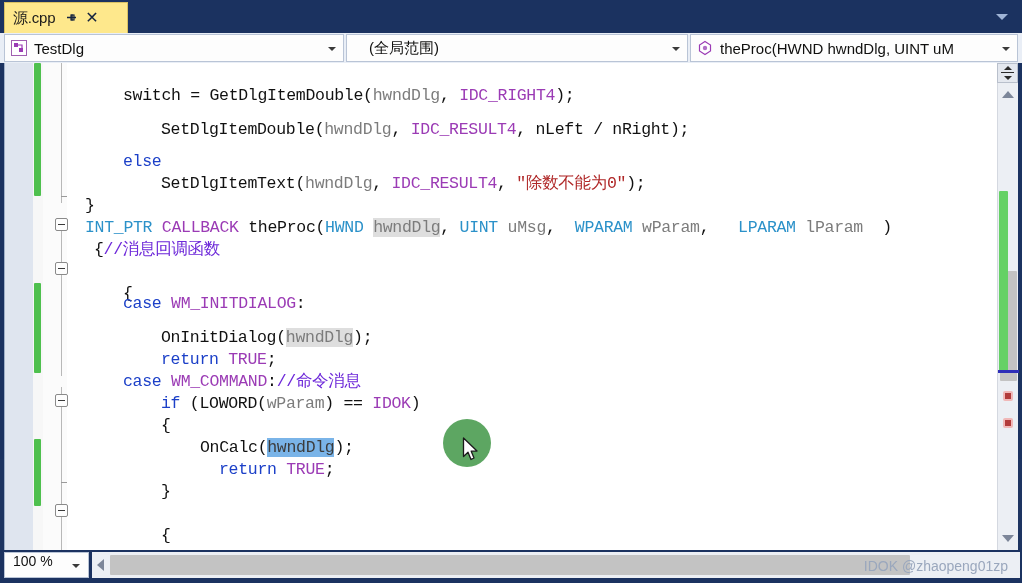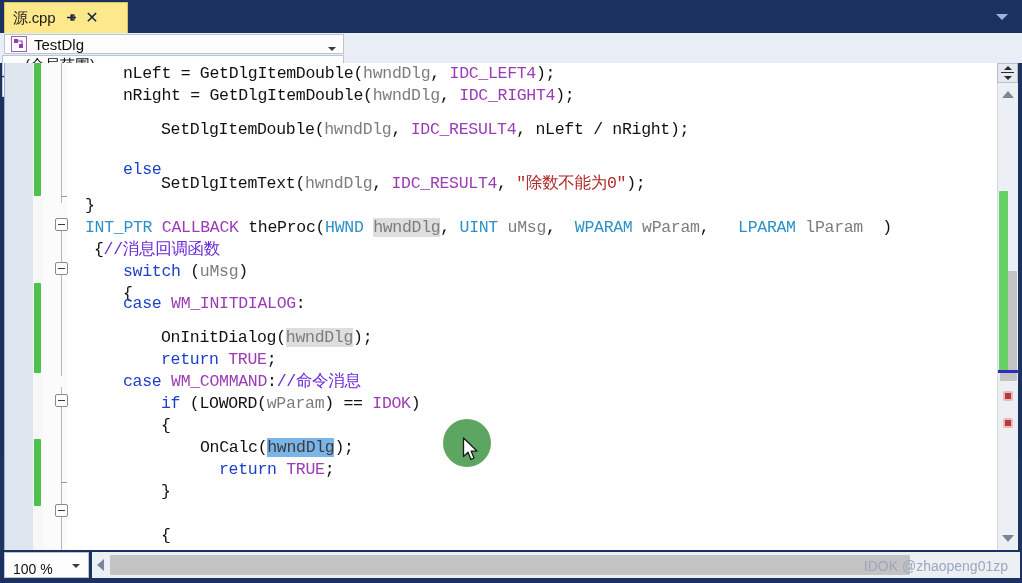--- a/index.html
+++ b/index.html
@@ -74,21 +74,20 @@
   }
 
   
   .navbar {
     position: absolute;
     left: 0; top: 33px;
     width: 1022px; height: 30px;
     background: #e9eef6;
     display: flex;
     align-items: stretch;
-    flex-direction: column;
   }
   .nav-combo {
     background: #fdfdfd;
     border: 1px solid #b9c4d6;
     box-sizing: border-box;
     display: flex;
     align-items: center;
     position: relative;
     height: 28px;
     margin-top: 1px;
@@ -298,21 +297,21 @@
     background: #1b3260;
   }
   .zoom-combo {
     position: absolute;
     left: 4px; top: 2px;
     width: 85px; height: 26px;
     background: #fdfdfd;
     border: 1px solid #b9c4d6;
     box-sizing: border-box;
     display: flex;
-    align-items: flex-end;
+    align-items: flex-start;
     cursor: default;
   }
   .zoom-text {
     font-size: 14px;
     color: #111;
     margin-left: 8px;
     font-family: "Liberation Sans", sans-serif;
   }
   .zoom-arrow {
     position: absolute;
@@ -406,20 +405,21 @@
       <span class="nav-arrow"></span>
     </div>
 
     <div class="nav-combo c3">
       <span class="nav-combo-icon">
         <svg width="18" height="18" viewBox="0 0 18 18">
           <path d="M9 2.5 L14.5 6 L14.5 12 L9 15.5 L3.5 12 L3.5 6 Z" fill="#ffffff" stroke="#9b3bb5" stroke-width="1.2"></path>
           <circle cx="9" cy="9" r="2.2" fill="#b06ec7"></circle>
         </svg>
       </span>
+      <span class="nav-combo-text">theProc(HWND hwndDlg, UINT uM</span>
       <span class="nav-arrow"></span>
     </div>
   </div>
 
   <div class="editor">
     <div class="gutter-left"></div>
     <div class="changebar-col" id="changebars">
         <div class="changebar" style="top: 0px; height: 133px;"></div>
         <div class="changebar" style="top: 220px; height: 90px;"></div>
         <div class="changebar" style="top: 376px; height: 67px;"></div>
@@ -430,29 +430,27 @@
         <div class="outline-line" style="top: 324px; height: 120px;"></div>
         <div class="outline-line" style="top: 452px; height: 35px;"></div>
         <div class="outline-tick" style="top: 133px;"></div>
         <div class="outline-tick" style="top: 419px;"></div>
         <div class="outline-box" style="top: 155px;"></div>
         <div class="outline-box" style="top: 199px;"></div>
         <div class="outline-box" style="top: 331px;"></div>
         <div class="outline-box" style="top: 441px;"></div>
       </div>
     <div class="code-area" id="codearea">
-        <div class="code-line" style="top: 0px; padding-left: 56px;"><span class="tok-plain">nLeft </span><span class="tok-punct">= </span><span class="tok-fn">GetDlgItemDouble</span><span class="tok-punct">(</span><span class="tok-var">hwndDlg</span><span class="tok-punct">, </span><span class="tok-macro">IDC_LEFT4</span><span class="tok-punct">);</span></div>
-        <div class="code-line" style="top: 22px; padding-left: 56px;"><span class="tok-plain">nRight </span><span class="tok-punct">= </span><span class="tok-fn">GetDlgItemDouble</span><span class="tok-punct">(</span><span class="tok-var">hwndDlg</span><span class="tok-punct">, </span><span class="tok-macro">IDC_RIGHT4</span><span class="tok-punct">);</span></div>
+        <div class="code-line" style="top: 22px; padding-left: 56px;"><span class="tok-plain">switch </span><span class="tok-punct">= </span><span class="tok-fn">GetDlgItemDouble</span><span class="tok-punct">(</span><span class="tok-var">hwndDlg</span><span class="tok-punct">, </span><span class="tok-macro">IDC_RIGHT4</span><span class="tok-punct">);</span></div>
         <div class="code-line" style="top: 56px; padding-left: 94px; text-align: right;"><span class="tok-fn">SetDlgItemDouble</span><span class="tok-punct">(</span><span class="tok-var">hwndDlg</span><span class="tok-punct">, </span><span class="tok-macro">IDC_RESULT4</span><span class="tok-plain">, nLeft / nRight);</span></div>
-        <div class="code-line" style="top: 88px; padding-left: 56px; margin-top: 8px;"><span class="tok-kw">else</span></div>
+        <div class="code-line" style="top: 88px; padding-left: 56px;"><span class="tok-kw">else</span></div>
         <div class="code-line" style="top: 110px; padding-left: 94px;"><span class="tok-fn">SetDlgItemText</span><span class="tok-punct">(</span><span class="tok-var">hwndDlg</span><span class="tok-punct">, </span><span class="tok-macro">IDC_RESULT4</span><span class="tok-punct">, </span><span class="tok-str">"除数不能为0"</span><span class="tok-punct">);</span></div>
         <div class="code-line" style="top: 132px; padding-left: 18px;"><span class="tok-punct">}</span></div>
         <div class="code-line" style="top: 154px; padding-left: 18px;"><span class="tok-type">INT_PTR</span><span class="tok-plain"> </span><span class="tok-macro">CALLBACK</span><span class="tok-plain"> </span><span class="tok-fn">theProc</span><span class="tok-punct">(</span><span class="tok-type">HWND</span><span class="tok-plain"> </span><span class="tok-var tok-hl">hwndDlg</span><span class="tok-punct">, </span><span class="tok-type">UINT</span><span class="tok-plain"> </span><span class="tok-var">uMsg</span><span class="tok-punct">,  </span><span class="tok-type">WPARAM</span><span class="tok-plain"> </span><span class="tok-var">wParam</span><span class="tok-punct">,   </span><span class="tok-type">LPARAM</span><span class="tok-plain"> </span><span class="tok-var">lParam</span><span class="tok-punct">  )</span></div>
         <div class="code-line" style="top: 176px; padding-left: 27px;"><span class="tok-punct">{</span><span class="tok-comment">//消息回调函数</span></div>
-        <div class="code-line" style="top: 198px; padding-left: 56px;"><span class="tok-kw">switch</span><span class="tok-punct"> (</span><span class="tok-var">uMsg</span><span class="tok-punct">)</span></div>
         <div class="code-line" style="top: 220px; padding-left: 56px;"><span class="tok-punct">{</span></div>
         <div class="code-line" style="top: 230px; padding-left: 56px;"><span class="tok-kw">case</span><span class="tok-plain"> </span><span class="tok-macro">WM_INITDIALOG</span><span class="tok-punct">:</span></div>
         <div class="code-line" style="top: 264px; padding-left: 94px;"><span class="tok-fn">OnInitDialog</span><span class="tok-punct">(</span><span class="tok-var tok-hl">hwndDlg</span><span class="tok-punct">);</span></div>
         <div class="code-line" style="top: 286px; padding-left: 94px;"><span class="tok-kw">return</span><span class="tok-plain"> </span><span class="tok-macro">TRUE</span><span class="tok-punct">;</span></div>
         <div class="code-line" style="top: 330px; padding-left: 94px;"><span class="tok-kw">if</span><span class="tok-punct"> (</span><span class="tok-fn">LOWORD</span><span class="tok-punct">(</span><span class="tok-var">wParam</span><span class="tok-punct">) == </span><span class="tok-macro">IDOK</span><span class="tok-punct">)</span></div>
         <div class="code-line" style="top: 308px; padding-left: 56px;"><span class="tok-kw">case</span><span class="tok-plain"> </span><span class="tok-macro">WM_COMMAND</span><span class="tok-punct">:</span><span class="tok-comment">//命令消息</span></div>
         <div class="code-line" style="top: 352px; padding-left: 94px;"><span class="tok-punct">{</span></div>
         <div class="code-line" style="top: 374px; padding-left: 133px;"><span class="tok-fn">OnCalc</span><span class="tok-punct">(</span><span class="tok-sel">hwndDlg</span><span class="tok-punct">);</span></div>
         <div class="code-line" style="top: 396px; padding-left: 152px;"><span class="tok-kw">return</span><span class="tok-plain"> </span><span class="tok-macro">TRUE</span><span class="tok-punct">;</span></div>
         <div class="code-line" style="top: 418px; padding-left: 94px;"><span class="tok-punct">}</span></div>

